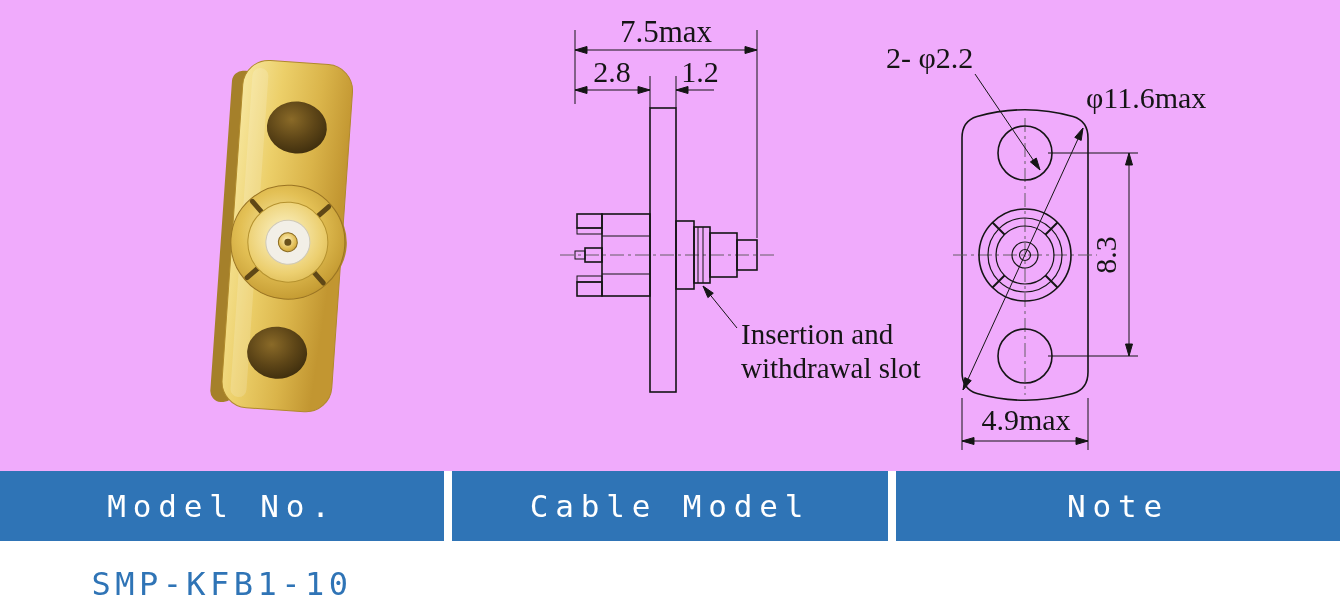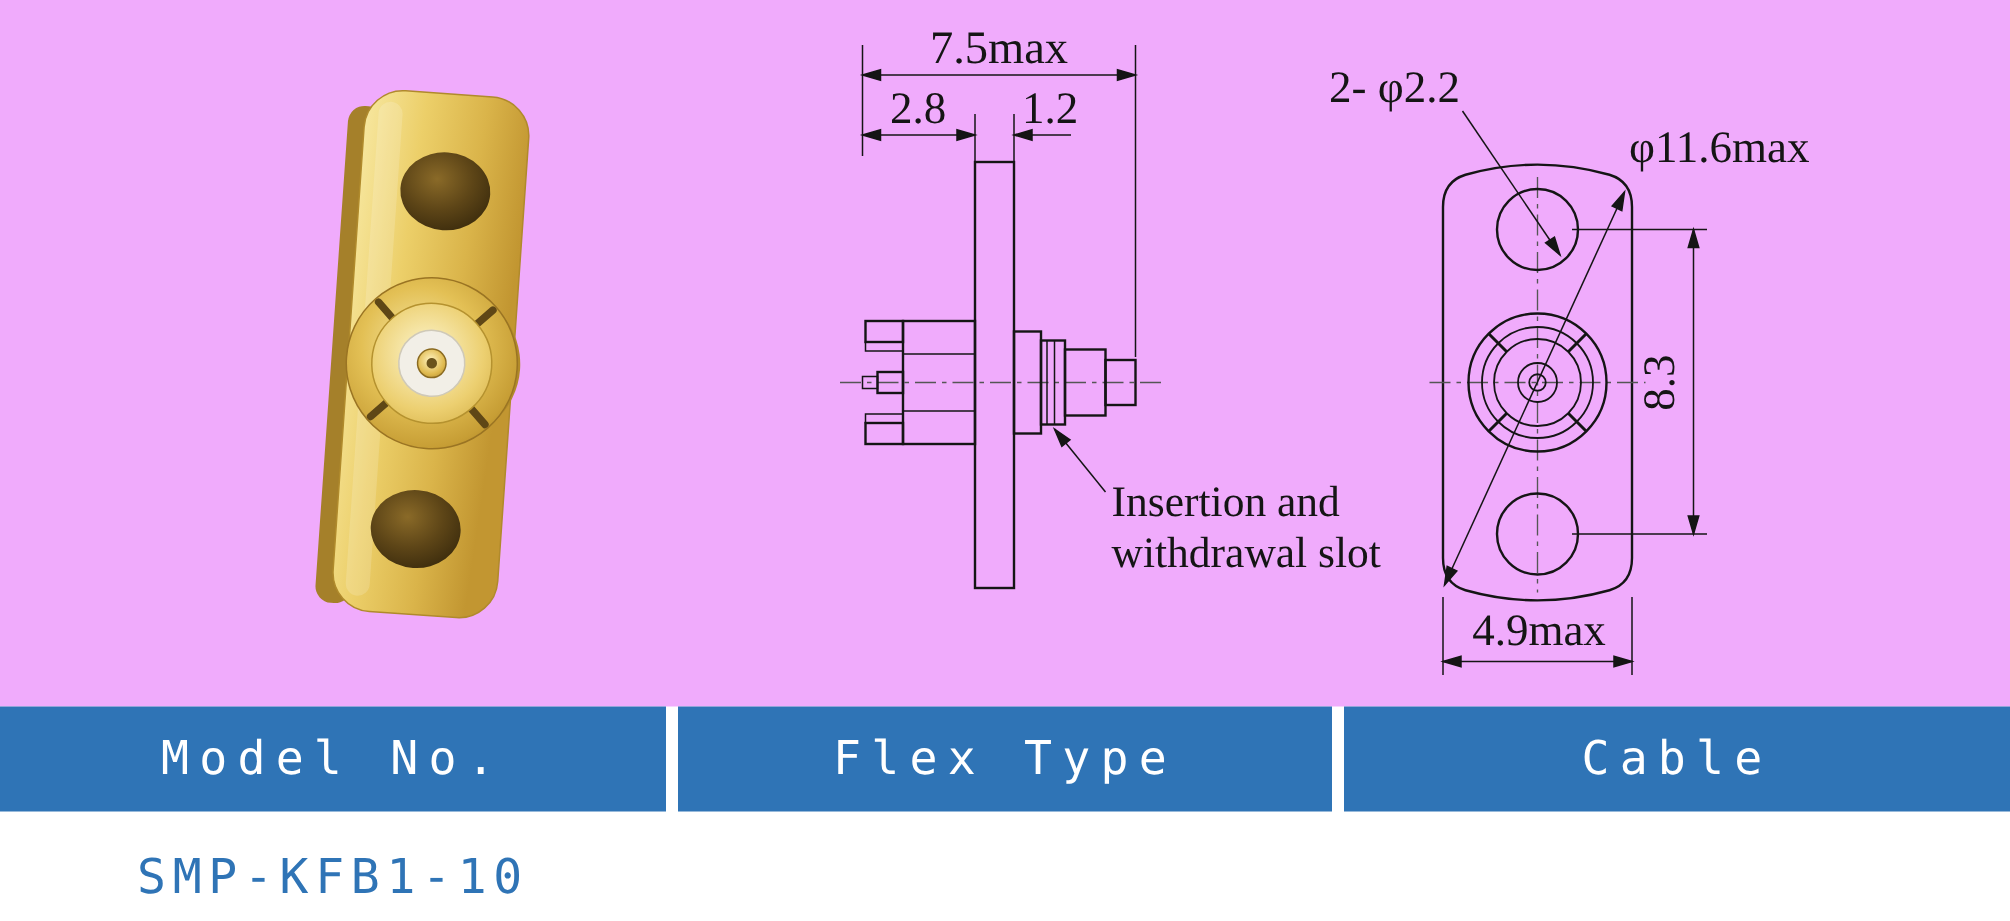--- a/index.html
+++ b/index.html
@@ -190,19 +190,19 @@
 
       <text class="dim" x="886" y="68">2- φ2.2</text>
       <text class="dim" x="1086" y="108">φ11.6max</text>
       <text class="dim" x="1116" y="255" text-anchor="middle" transform="rotate(-90 1116 255)">8.3</text>
       <text class="dim" x="1026" y="430" text-anchor="middle">4.9max</text>
     </svg>
   </div>
 
   <div class="spec-table">
     <div class="cell head">Model No.</div>
-    <div class="cell head">Flex Type</div>
-    <div class="cell head">Cable</div>
+    <div class="cell head">Cable Model</div>
+    <div class="cell head">Note</div>
     <div class="cell bodyrow">SMP-KFB1-10</div>
     <div class="cell bodyrow"></div>
   </div>
 
 </div>
 
 </body></html>

